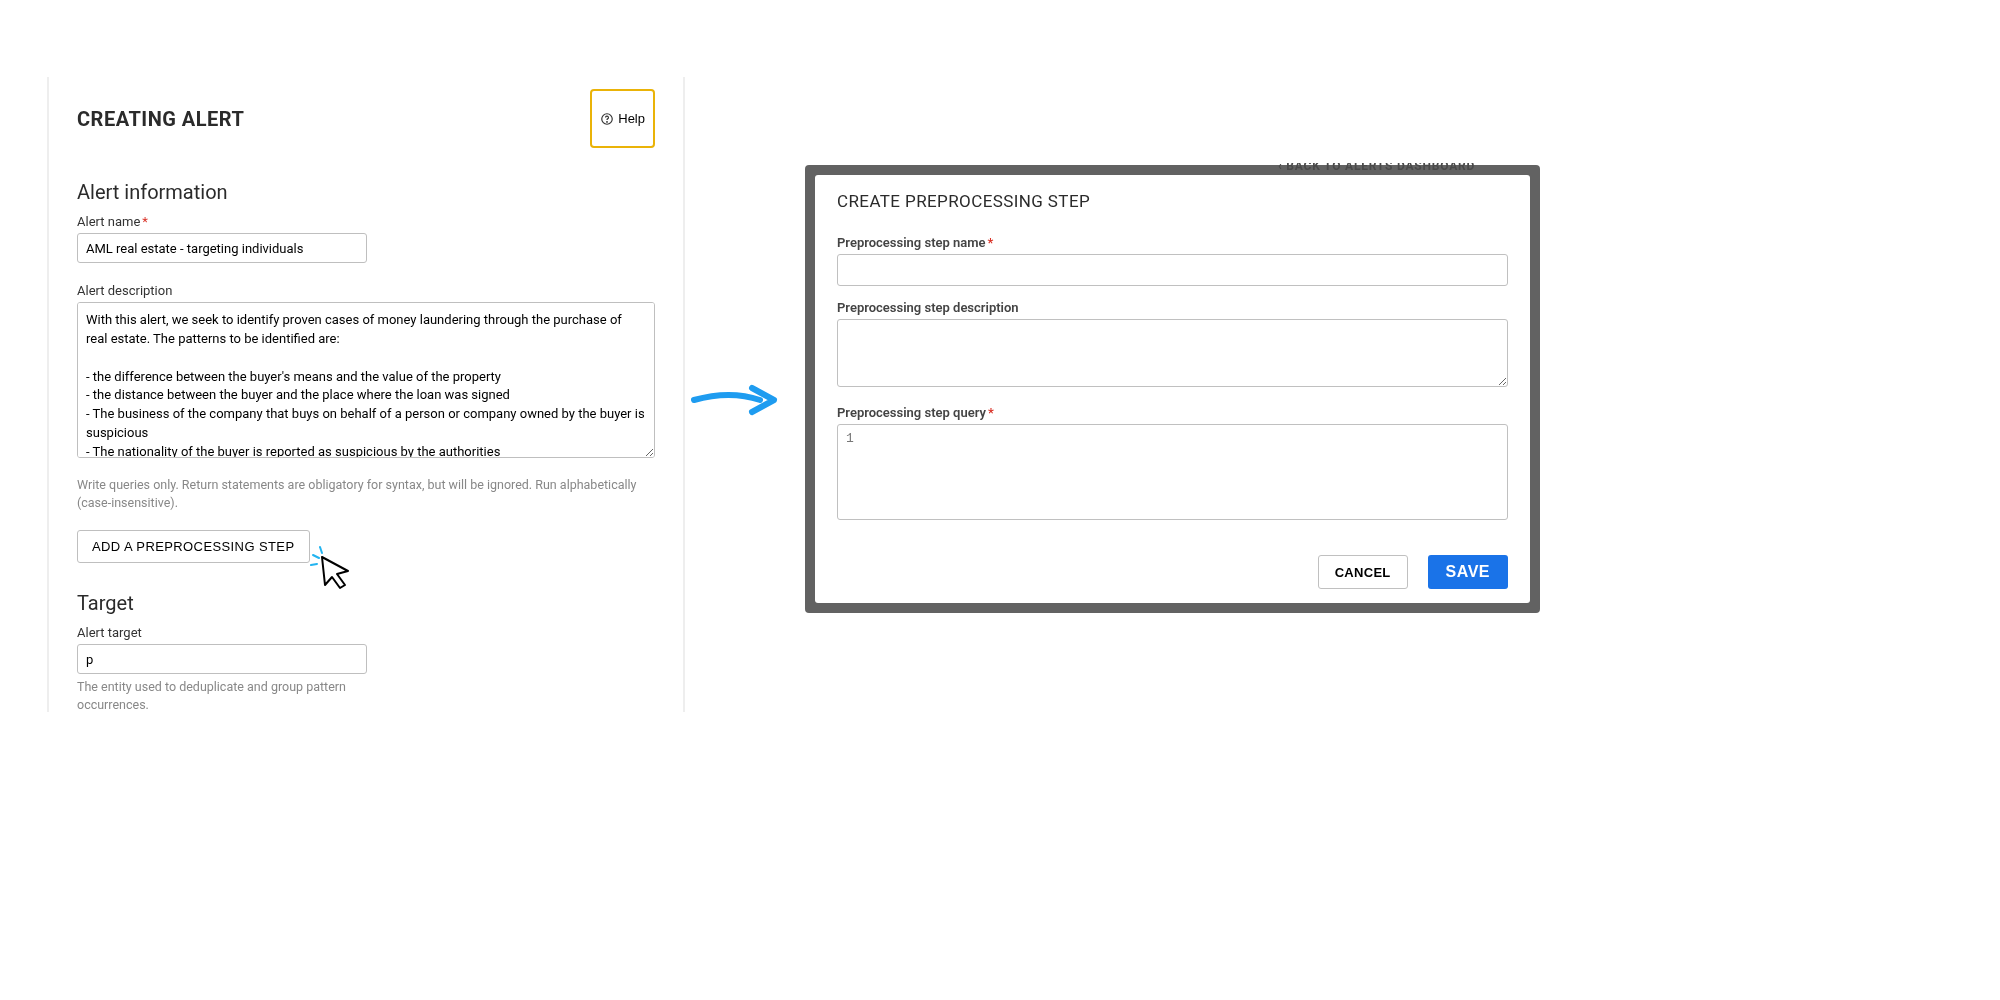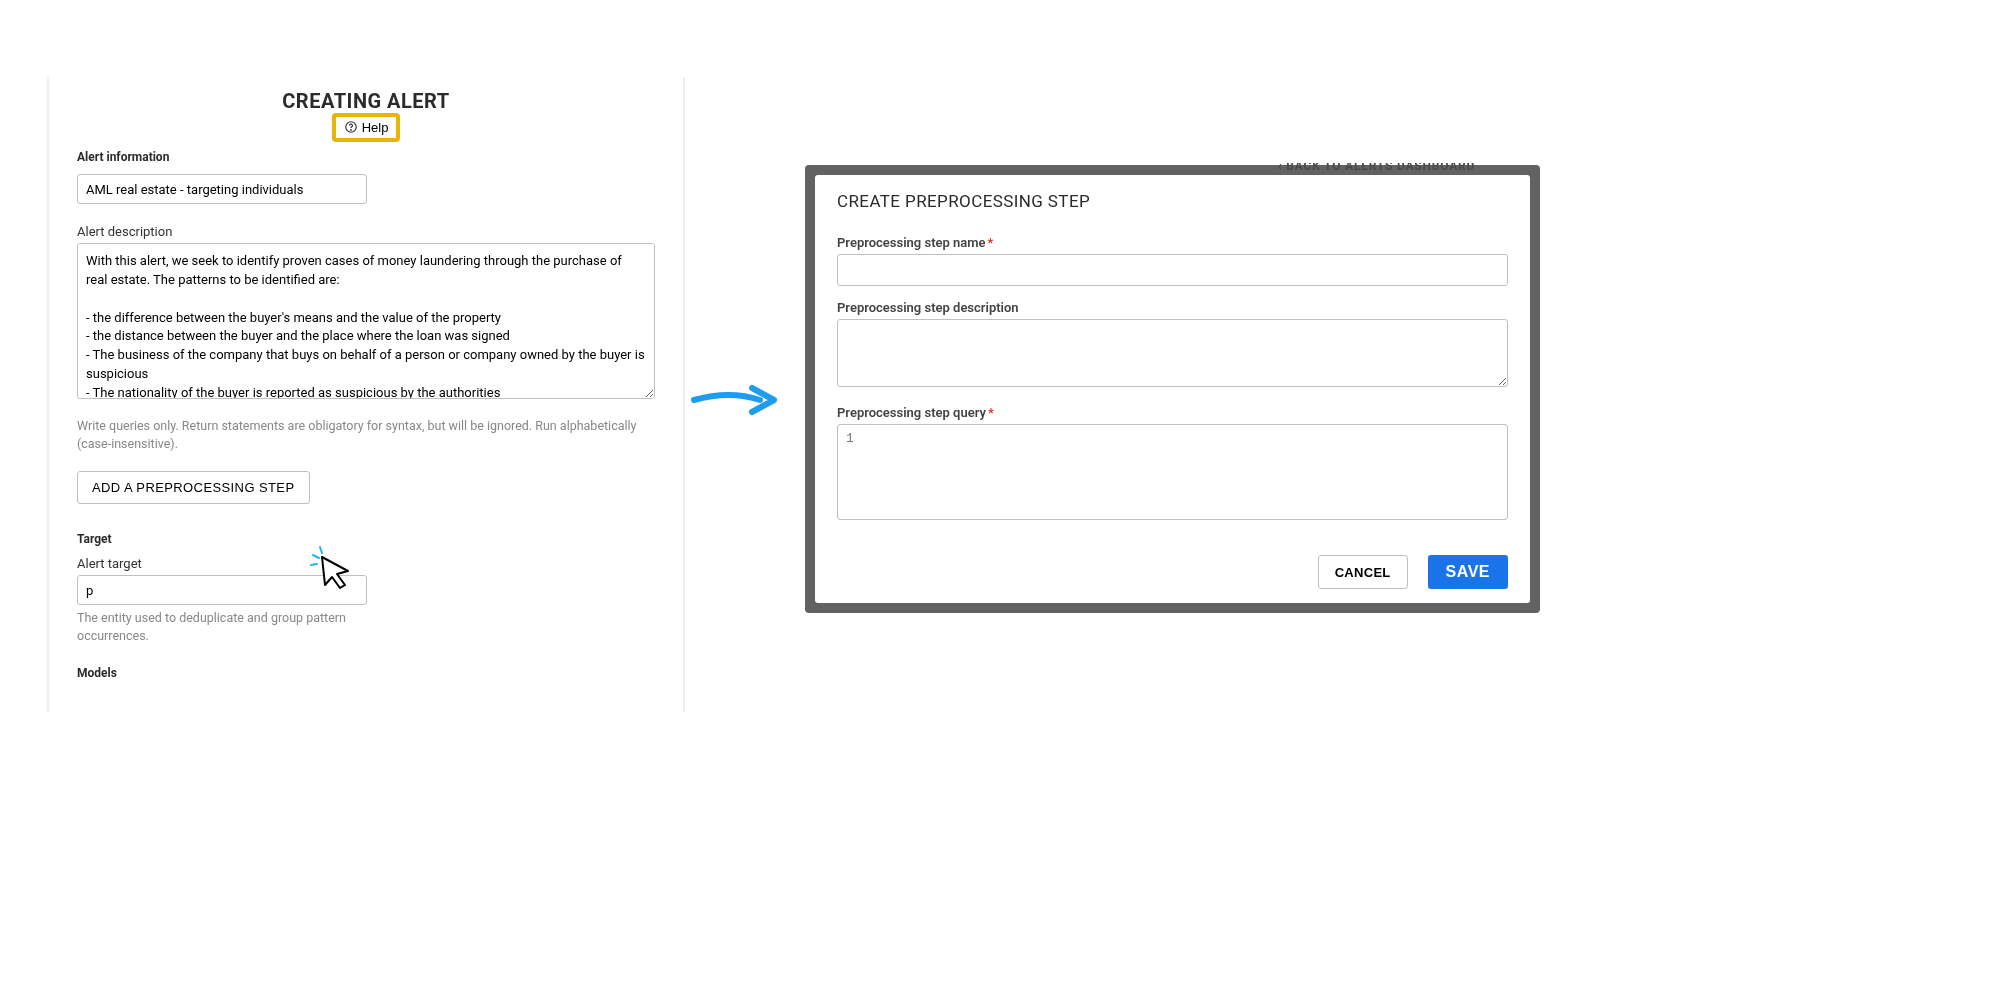--- a/index.html
+++ b/index.html
@@ -23,45 +23,44 @@
     border-left: 2px solid #eee;
     border-right: 2px solid #eee;
     padding: 12px 28px 0 28px;
     overflow: hidden;
   }
 
   .page-header {
     display: flex;
     justify-content: space-between;
     align-items: center;
-    margin-bottom: 8px;
-    flex-direction: column;
+    margin-bottom: 32px;
   }
   .page-title {
     font-size: 20px;
     font-weight: 700;
     letter-spacing: .5px;
     color: #2b2b2b;
   }
   .help-btn {
     display: inline-flex;
-    align-items: flex-start;
+    align-items: flex-end;
     gap: 4px;
-    border: 4px solid #eab308;
+    border: 2px solid #eab308;
     border-radius: 4px;
-    padding: 3px 8px;
+    padding: 20px 8px;
     font-size: 13px;
     background: #fff;
     cursor: pointer;
   }
   .help-btn svg { width: 14px; height: 14px; }
 
   .section-title {
-    font-size: 12px;
-    font-weight: 700;
+    font-size: 20px;
+    font-weight: 400;
     color: #2b2b2b;
     margin-bottom: 10px;
   }
   .field-label {
     font-size: 13px;
     color: #333;
     margin-bottom: 4px;
     display: block;
   }
   .req { color: #d93025; margin-left: 2px; }
@@ -238,20 +237,23 @@
           <circle cx="12" cy="17" r=".6" fill="#333"></circle>
       </svg>
       <span>Help</span>
     </button>
   </div>
 
   
   <h2 class="section-title">Alert information</h2>
 
   <div class="field-group">
+    <label class="field-label">
+      <span>Alert name</span><span class="req">*</span>
+    </label>
     <input class="text-input" type="text" value="AML real estate - targeting individuals" style="">
   </div>
 
   <div class="field-group">
     <label class="field-label">Alert description</label>
     <textarea class="textarea-input" style="">With this alert, we seek to identify proven cases of money laundering through the purchase of real estate. The patterns to be identified are:
 
 - the difference between the buyer's means and the value of the property
 - the distance between the buyer and the place where the loan was signed
 - The business of the company that buys on behalf of a person or company owned by the buyer is suspicious

